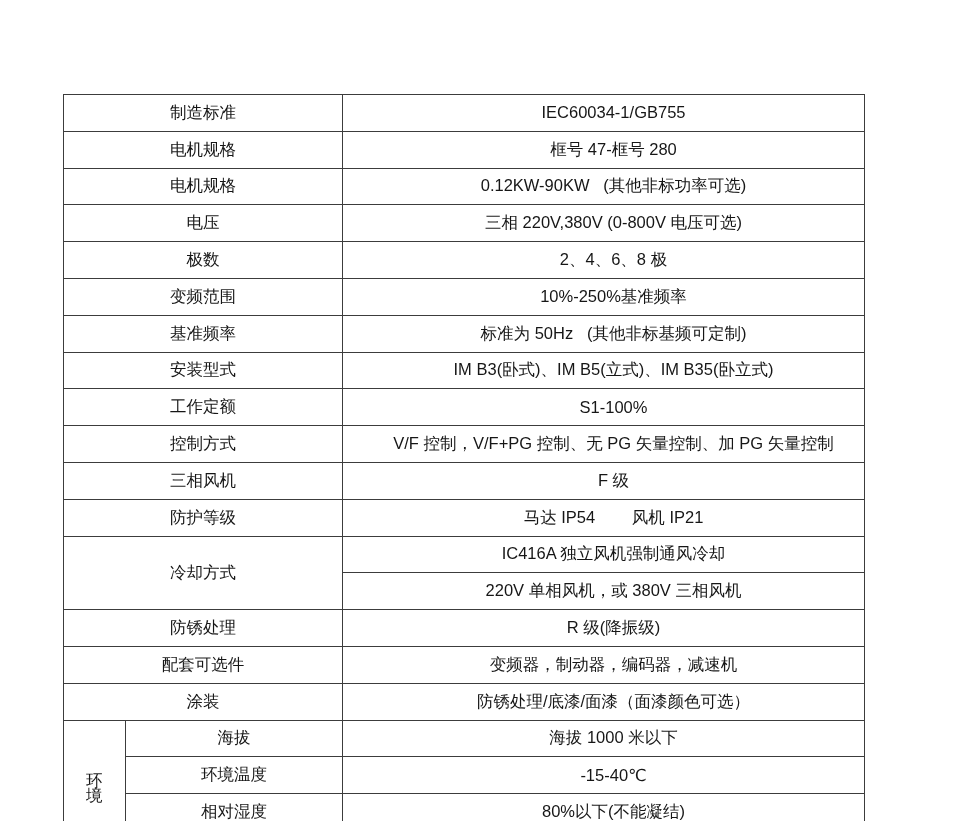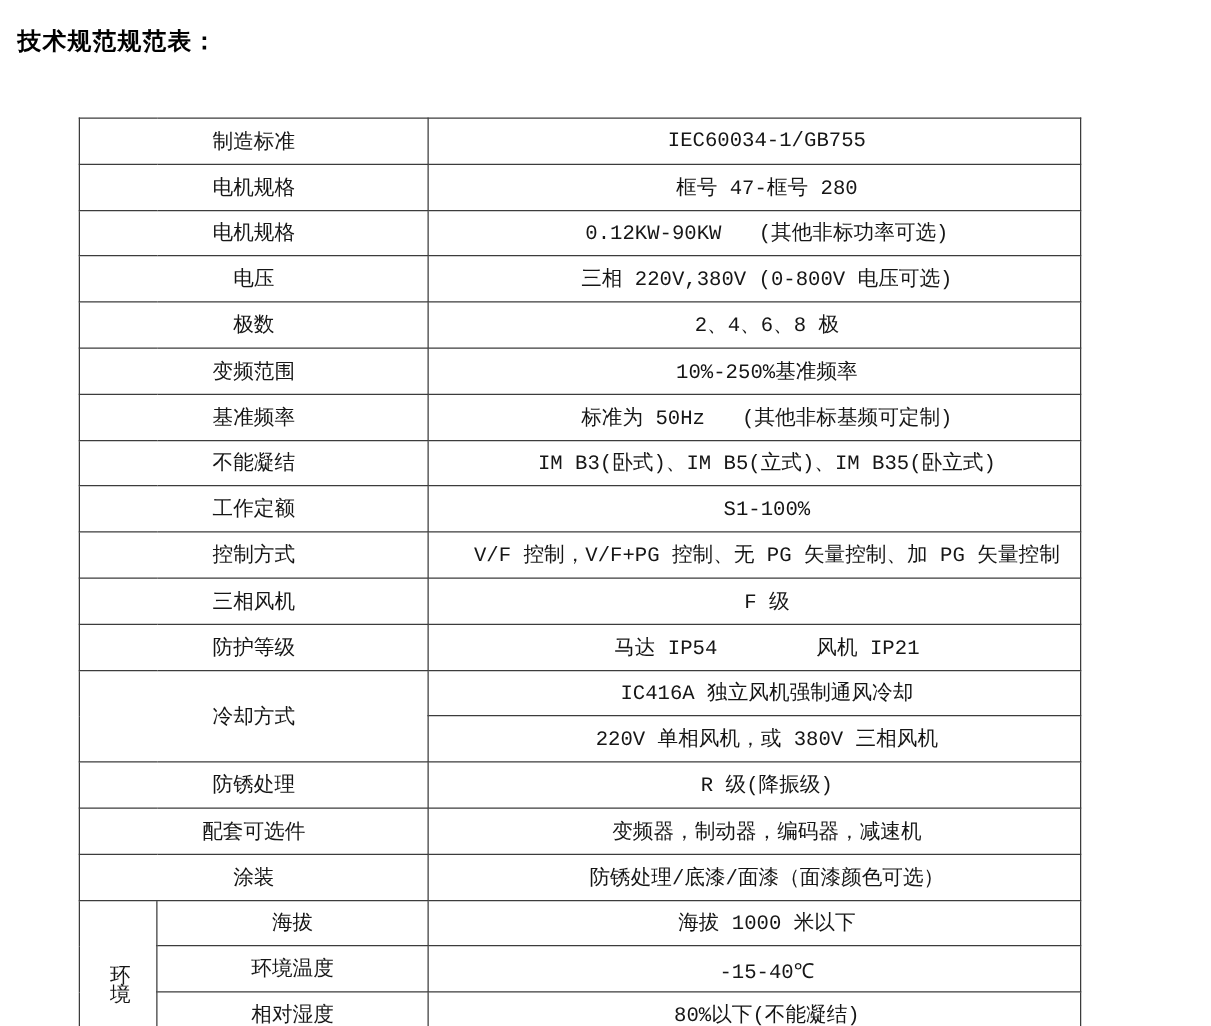--- a/index.html
+++ b/index.html
@@ -27,21 +27,20 @@
     border-collapse: collapse;
     table-layout: fixed;
     font-size: 16.5px;
     color: #161616;
   }
   .spec-table td {
     border: 1.5px solid #3c3c3c;
     padding: 0;
     vertical-align: middle;
     overflow: hidden;
-    font-family: Liberation Mono, monospace;
   }
   .spec-table tr { height: 36.8px; }
 
   td.label-cell {
     text-align: center;
     padding: 2px 6px;
   }
   td.value-cell {
     text-align: center;
     padding: 2px 6px 2px 26px;
@@ -57,21 +56,20 @@
     letter-spacing: 13px;
     line-height: 1;
     font-size: 16.5px;
   }
 </style>
 </head>
 <body>
 
 <div class="page">
 
-  <div class="page-title">技术规范规范表：</div>
 
   <table class="spec-table">
     <colgroup>
       <col style="width:62px">
       <col style="width:217px">
       <col style="width:522px">
     </colgroup>
     <tbody>
       <tr>
         <td class="label-cell" colspan="2">制造标准</td>
@@ -95,21 +93,21 @@
       </tr>
       <tr>
         <td class="label-cell" colspan="2">变频范围</td>
         <td class="value-cell">10%-250%基准频率</td>
       </tr>
       <tr>
         <td class="label-cell" colspan="2">基准频率</td>
         <td class="value-cell">标准为 50Hz   (其他非标基频可定制)</td>
       </tr>
       <tr>
-        <td class="label-cell" colspan="2">不能凝结</td>
+        <td class="label-cell" colspan="2">安装型式</td>
         <td class="value-cell">IM B3(卧式)、IM B5(立式)、IM B35(卧立式)</td>
       </tr>
       <tr>
         <td class="label-cell" colspan="2">工作定额</td>
         <td class="value-cell">S1-100%</td>
       </tr>
       <tr>
         <td class="label-cell" colspan="2">控制方式</td>
         <td class="value-cell">V/F 控制，V/F+PG 控制、无 PG 矢量控制、加 PG 矢量控制</td>
       </tr>

